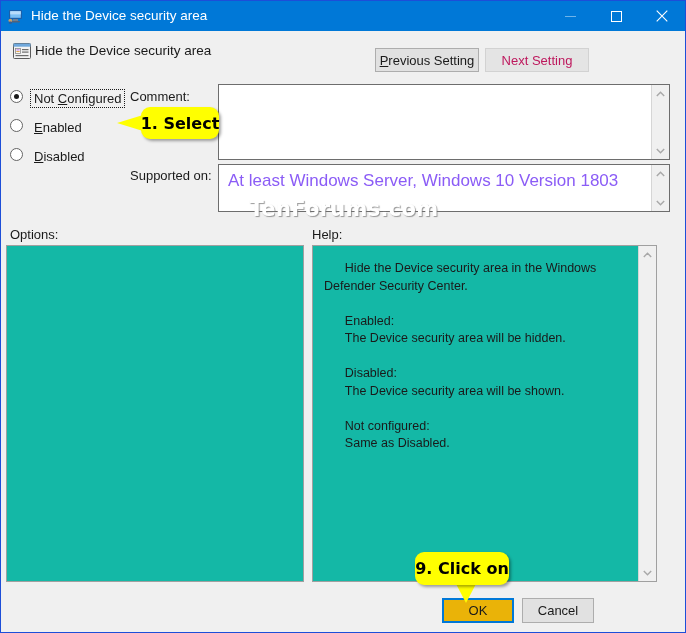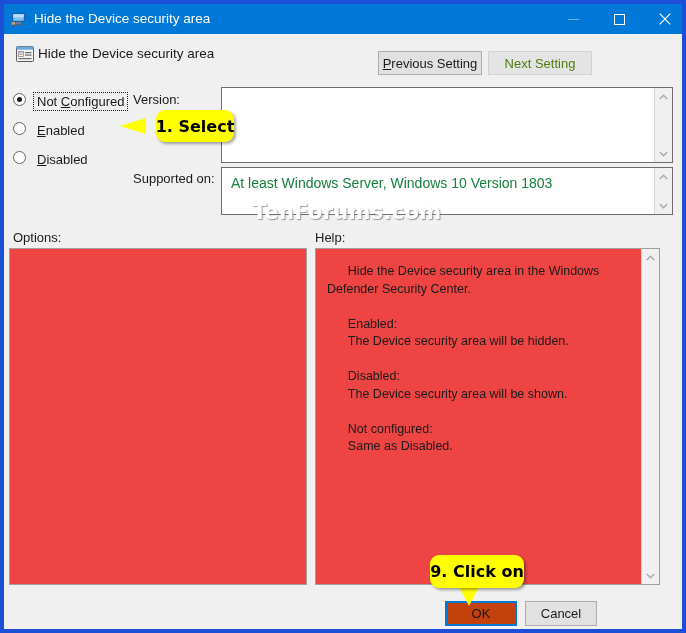--- a/index.html
+++ b/index.html
@@ -11,21 +11,21 @@
     width: 686px; height: 633px;
     font-family: "Liberation Sans", sans-serif;
     -webkit-font-smoothing: antialiased;
   }
 
   #window {
     position: absolute;
     left: 0; top: 0;
     width: 686px; height: 633px;
     box-sizing: border-box;
-    border: 4px solid #1d4ed8;
+    border: 1px solid #1d4ed8;
     background: #f0f0f0;
     overflow: hidden;
   }
 
   
   #titlebar {
     position: absolute;
     left: 0; top: 0;
     width: 684px; height: 30px;
     background: #0078d7;
@@ -75,28 +75,28 @@
     border: 1px solid #adadad;
     font-family: "Liberation Sans", sans-serif;
     font-size: 13px;
     color: #1a1a1a;
     text-align: center;
     padding: 0;
     display: flex; align-items: center; justify-content: center;
     white-space: nowrap;
   }
   .winbtn.disabled {
-    color: #4d7c0f;
+    color: #be185d;
     background: #e4e4e4;
     border-color: #d2d2d2;
     justify-content: center;
   }
   .winbtn.default {
     border: 2px solid #0078d7;
-    background: #c2410c;
+    background: #eab308;
   }
   .acc { text-decoration: underline; }
 
   #btn-prev {
     position: absolute; left: 374px; top: 47px;
     width: 104px; height: 24px;
   }
   #btn-next {
     position: absolute; left: 484px; top: 47px;
     width: 104px; height: 24px;
@@ -156,35 +156,35 @@
   .textbox {
     position: absolute;
     box-sizing: border-box;
     background: #ffffff;
     border: 1px solid #6d6d6d;
     overflow: hidden;
   }
   .panel {
     position: absolute;
     box-sizing: border-box;
-    background: #ef4444;
+    background: #14b8a6;
     border: 1px solid #a0a0a0;
     overflow: hidden;
   }
   #box-comment   { left: 217px; top: 83px;  width: 452px; height: 76px; }
   #box-supported { left: 217px; top: 163px; width: 452px; height: 48px; }
   #panel-options { left: 5px;   top: 244px; width: 298px; height: 337px; }
   #panel-help    { left: 311px; top: 244px; width: 345px; height: 337px; }
 
   .tb-text {
     position: absolute;
     left: 9px; top: 7px;
     right: 20px;
-    font-size: 14px;
-    color: #15803d;
+    font-size: 17px;
+    color: #8b5cf6;
     line-height: 17px;
   }
   #help-text {
     position: absolute;
     left: 11px; top: 14px;
     right: 12px;
     font-size: 12.5px;
     color: #1a1a1a;
     line-height: 17.5px;
     white-space: pre-wrap;
@@ -232,21 +232,20 @@
     position: absolute;
     background: #ffff00;
     border-radius: 9px;
     box-shadow: 2px 2px 3px rgba(0,0,0,0.35);
     font-family: "DejaVu Sans", sans-serif;
     font-weight: bold;
     font-size: 16px;
     color: #000000;
     display: flex; align-items: center; justify-content: center;
     white-space: nowrap;
-    margin-left: 12px;
   }
   #callout-select {
     left: 140px; top: 106px;
     width: 78px; height: 32px;
   }
   #callout-select-tail {
     position: absolute;
     left: 116px; top: 112px;
     width: 26px; height: 20px;
   }
@@ -325,21 +324,21 @@
   </div>
   <div class="radio-row" id="radio-enabled">
     <span class="radio-circle"></span>
     <span class="radio-label"><span class="acc">E</span>nabled</span>
   </div>
   <div class="radio-row" id="radio-disabled">
     <span class="radio-circle"></span>
     <span class="radio-label"><span class="acc">D</span>isabled</span>
   </div>
 
-  <div class="field-label" id="label-comment">Version:</div>
+  <div class="field-label" id="label-comment">Comment:</div>
   <div class="textbox" id="box-comment">
     <div class="tb-text"></div>
     <div class="vscroll">
       <div class="arrow up">
         <svg width="9" height="6" viewBox="0 0 9 6">
             <path d="M0.8 5 L4.5 1.2 L8.2 5" fill="none" stroke="#a8a8a8" stroke-width="1.4"></path>
           </svg>
       </div>
       <div class="arrow down">
         <svg width="9" height="6" viewBox="0 0 9 6">

